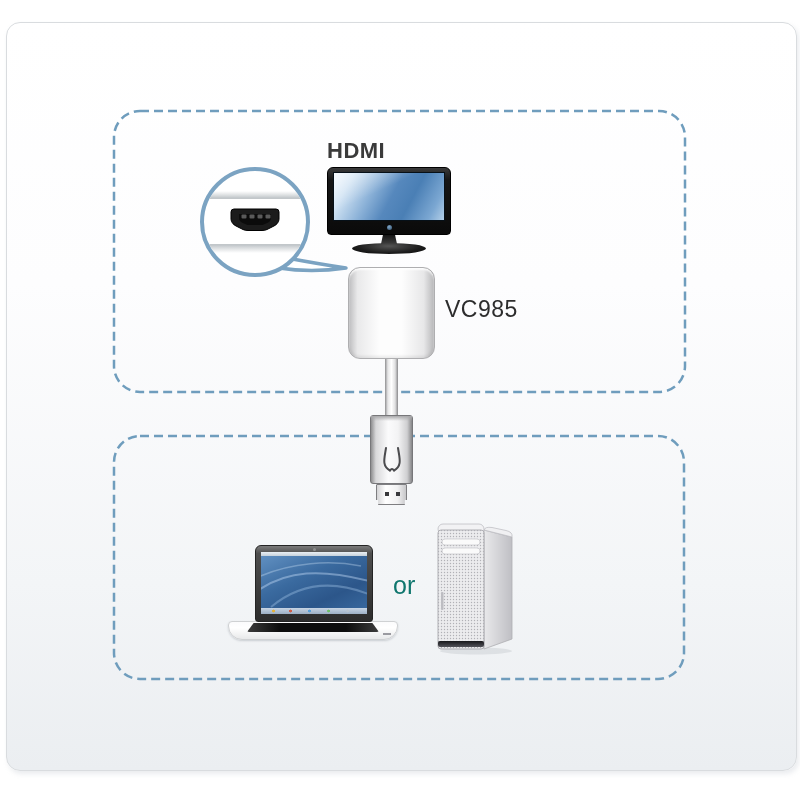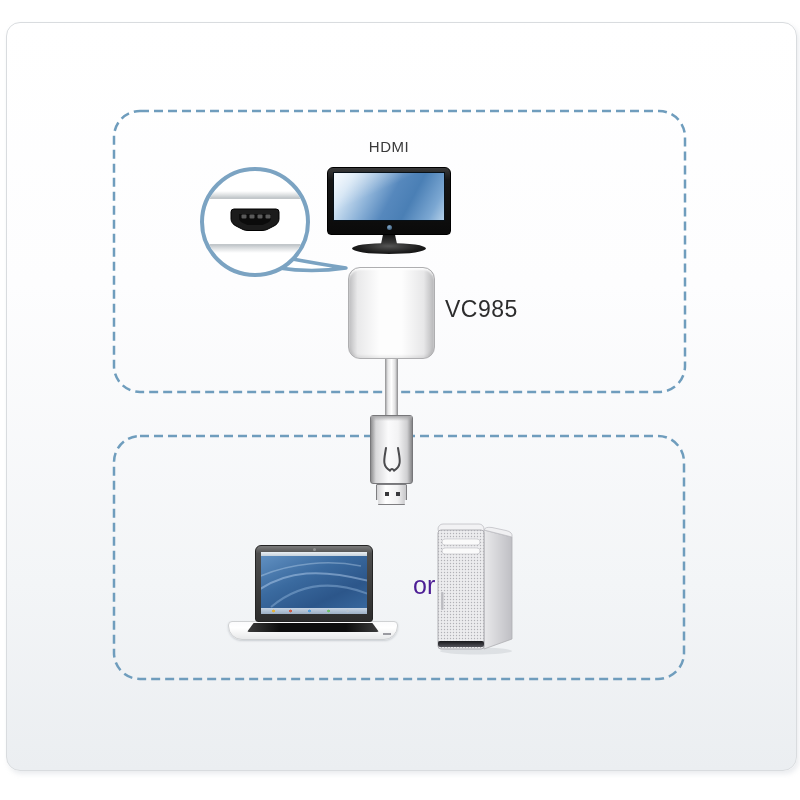--- a/index.html
+++ b/index.html
@@ -8,24 +8,24 @@
 
   
   .panel{position:absolute;left:6px;top:22px;width:789px;height:747px;
     border-radius:14px;border:1px solid #d9dcdf;
     background:linear-gradient(180deg,#ffffff 0%,#fdfdfe 35%,#f3f5f7 75%,#ebeef1 100%);
     box-shadow:2px 3px 5px rgba(160,170,180,.22);}
 
   .abs{position:absolute;}
 
   
-  .hdmi-label{left:327px;top:138px;width:124px;text-align:center;
-    font-size:15px;font-weight:normal;color:#3a3a3a;letter-spacing:.5px;}
+  .hdmi-label{left:327px;top:138px;width:124px;
+    font-size:22px;font-weight:bold;color:#3a3a3a;letter-spacing:.5px;}
   .model-label{left:445px;top:296px;font-size:23px;color:#2d2d2d;letter-spacing:.5px;}
-  .or-label{left:393px;top:571px;font-size:25px;color:#4c1d95;margin-left:20px;}
+  .or-label{left:393px;top:571px;font-size:25px;color:#0f766e;}
 
   
   .monitor{left:327px;top:167px;width:124px;height:68px;
     background:linear-gradient(180deg,#3a3a3a 0%,#161616 18%,#0a0a0a 100%);
     border:1px solid #000;border-radius:6px 6px 4px 4px;box-sizing:border-box;}
   .monitor .screen{position:absolute;left:5px;top:4px;right:5px;bottom:13px;
     background:linear-gradient(118deg,#eef6fc 0%,#cfe2f3 15%,#8cb2d8 35%,#5688bd 52%,#4a7fb5 68%,#7ba7d2 88%,#b3cfe8 100%);
     border:1px solid #061018;overflow:hidden;}
   .monitor .screen::after{content:"";position:absolute;inset:0;
     background:linear-gradient(155deg,rgba(255,255,255,.55) 0%,rgba(255,255,255,0) 40%);}

